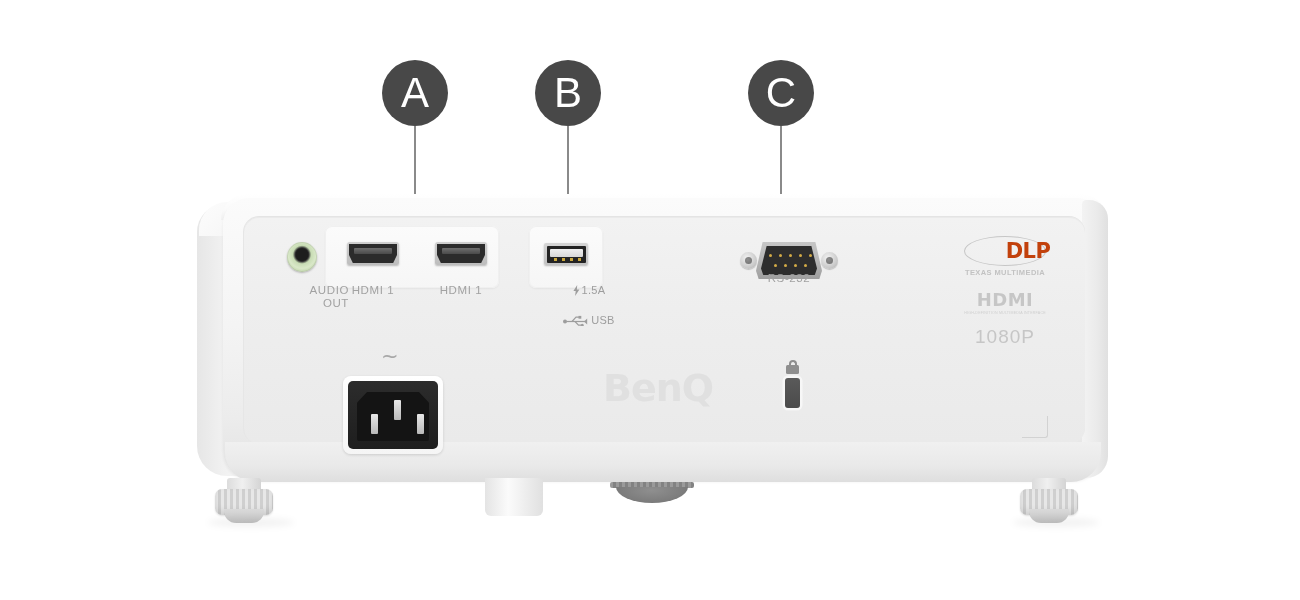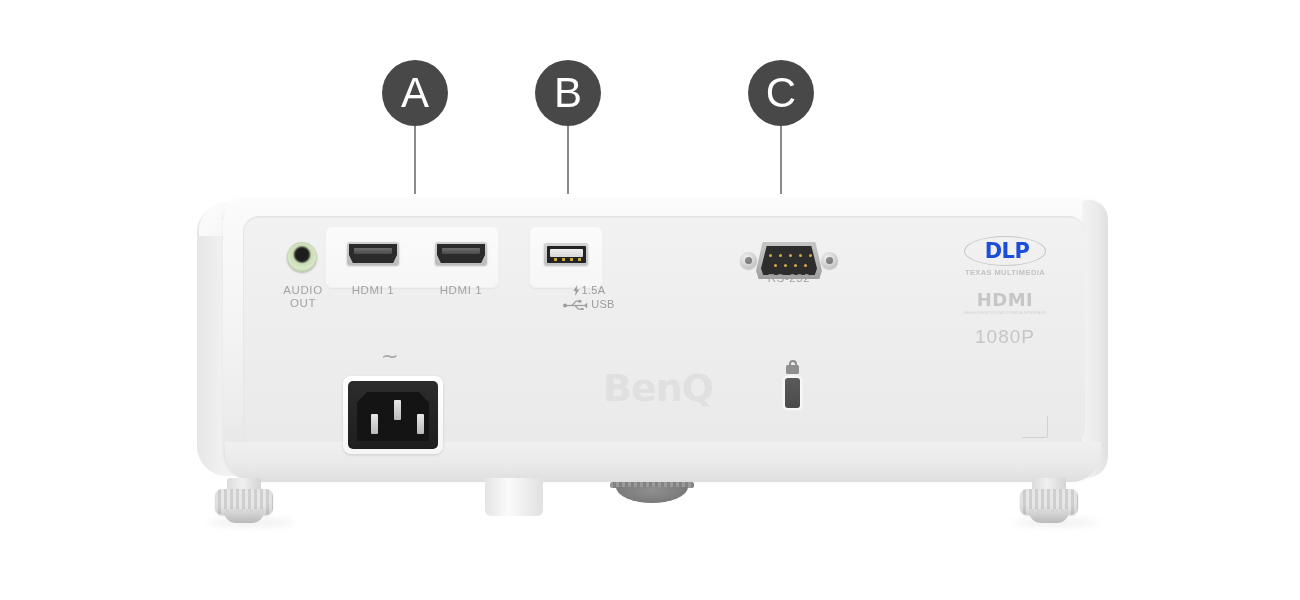--- a/index.html
+++ b/index.html
@@ -276,22 +276,22 @@
   .logo-block { position: absolute; text-align: center; color: #c6c6c6; }
   .dlp-ring {
     position: relative;
     width: 82px; height: 30px;
     border: 1.6px solid #c6c6c6;
     border-radius: 50%;
     display: flex; align-items: center; justify-content: center;
   }
   .dlp-text {
     font-size: 21px; font-weight: bold; letter-spacing: -0.5px;
-    color: #1d4ed8; font-family: "DejaVu Sans", sans-serif;
-    position: relative; left: 2px;
+    color: #c2410c; font-family: "DejaVu Sans", sans-serif;
+    position: relative; left: 23px;
   }
   .ti-text { font-size: 7.5px; letter-spacing: 0.4px; color: #c2c2c2; font-weight: bold; margin-top: 2px;
              font-family:"Liberation Sans", sans-serif; }
   .hdmi-logo-text {
     font-size: 18px; font-weight: bold; letter-spacing: 0.5px; color: #c6c6c6;
     font-family: "DejaVu Sans", sans-serif;
   }
   .hdmi-sub { font-size: 3.6px; letter-spacing: 0.2px; color: #cfcfcf; margin-top: 1px; }
   .res-text { font-size: 19px; letter-spacing: 1px; color: #c6c6c6; font-family:"Liberation Sans", sans-serif; }
 
@@ -366,21 +366,21 @@
     <div class="body-front"></div>
     <div class="body-right-edge"></div>
     <div class="panel-recess"></div>
     <div class="body-bottom-lip"></div>
     <div class="corner-mark"></div>
 
     <div class="hdmi-plate"></div>
     <div class="usb-plate"></div>
 
     <div class="port audio-jack" style="left:92px; top:52px;"></div>
-    <div class="label" style="left:62px; top:94px; width:92px;">AUDIO
+    <div class="label" style="left:62px; top:94px; width:92px;text-align:right;">AUDIO
 OUT</div>
 
     <div class="port hdmi" style="left:152px; top:52px;">
       <div class="hdmi-inner">
         <div class="hdmi-tongue"></div>
       </div>
     </div>
     <div class="label" style="left:132px; top:94px; width:92px;">HDMI 1</div>
 
     <div class="port hdmi" style="left:240px; top:52px;">
@@ -399,21 +399,21 @@
         <div class="usb-pin" style="left:31px;"></div>
       </div>
     </div>
     <div class="usb-label" style="left:329px; top:94px; width:130px;">
       <div class="usb-label-row">
         <svg width="7" height="11" viewBox="0 0 7 11">
           <path d="M4.2 0 L0.4 6.1 L2.7 6.1 L2.1 11 L6.4 4.5 L3.9 4.5 Z" fill="#9d9d9d"></path>
         </svg>
         <span>1.5A</span>
       </div>
-      <div class="usb-label-row" style="margin-top:2px;">
+      <div class="usb-label-row" style="margin-top:18px;">
         <svg width="26" height="11" viewBox="0 0 26 11">
           <circle cx="2" cy="6.5" r="2" fill="#9d9d9d"></circle>
           <path d="M3.5 6.5 H22" stroke="#9d9d9d" stroke-width="1.2" fill="none"></path>
           <path d="M9 6.5 L13 2.2 L17 2.2" stroke="#9d9d9d" stroke-width="1.2" fill="none"></path>
           <path d="M12 6.5 L15.5 10.2 L18.5 10.2" stroke="#9d9d9d" stroke-width="1.2" fill="none"></path>
           <rect x="15.5" y="0.9" width="2.8" height="2.8" fill="#9d9d9d"></rect>
           <circle cx="19.3" cy="10.2" r="1.5" fill="#9d9d9d"></circle>
           <path d="M21 6.5 L24.2 3.4 L24.2 9.6 Z" fill="#9d9d9d"></path>
         </svg>
         <span>USB</span>

